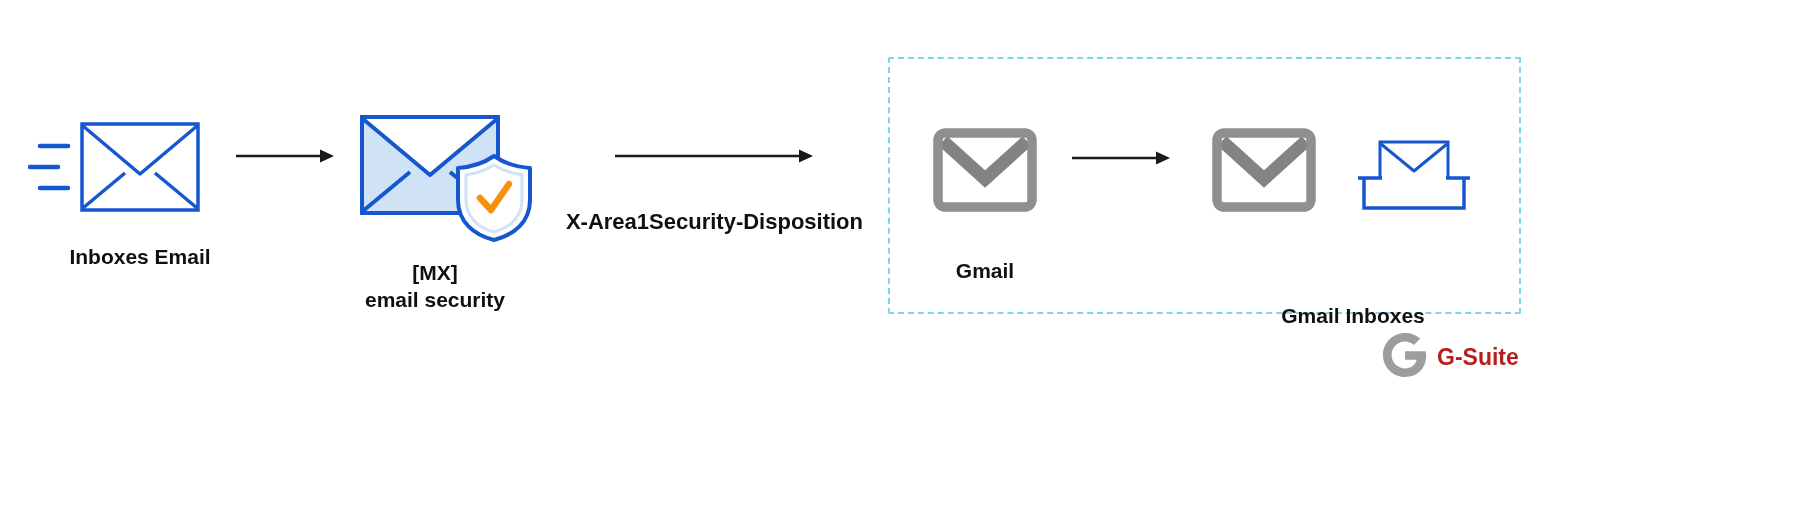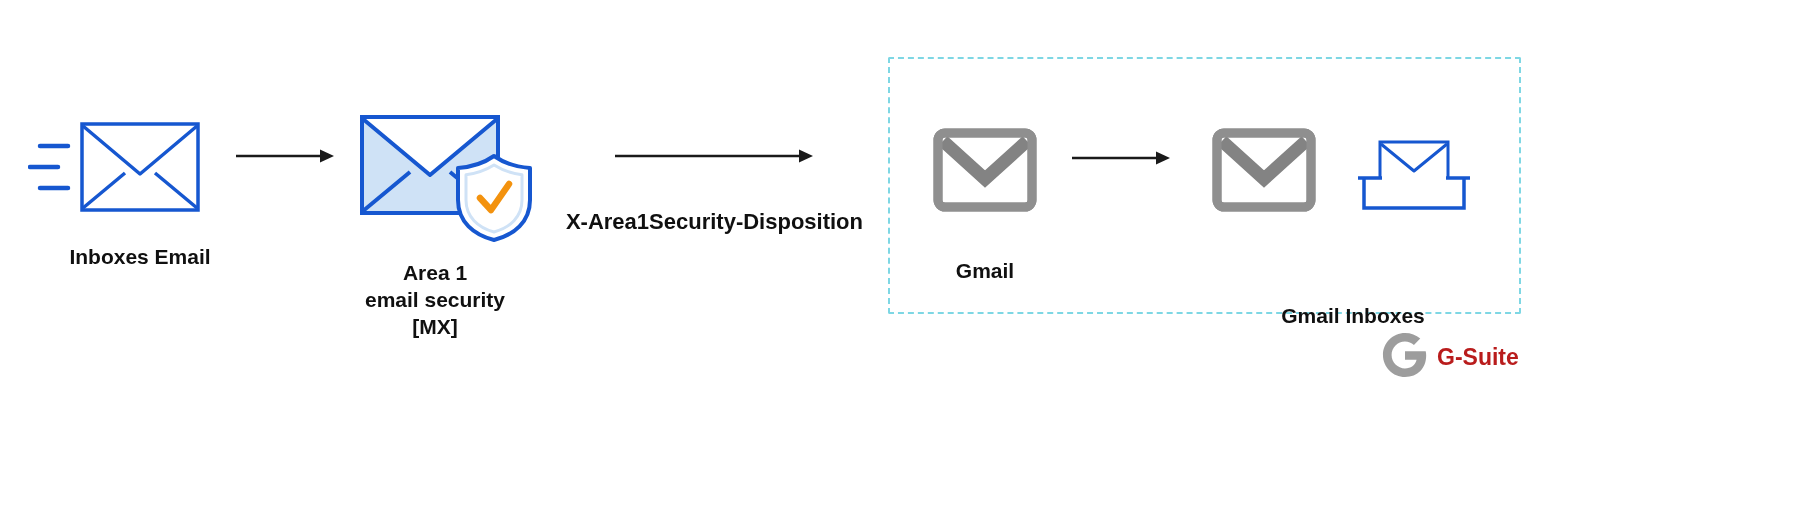--- a/index.html
+++ b/index.html
@@ -56,23 +56,22 @@
 
   <div class="abs" style="left:452px;top:152px;width:84px;height:92px;">
     <svg width="84" height="92" viewBox="0 0 84 92">
       <path d="M42,4 C52,11 64,15 78,16 L78,48 C78,70 62,83 42,88 C22,83 6,70 6,48 L6,16 C20,15 32,11 42,4 Z" fill="#ffffff" stroke="#1657d0" stroke-width="4" stroke-linejoin="round"></path>
       <path d="M42,13 C50,18 60,21.5 70,22.8 L70,48 C70,65 58,75.5 42,80 C26,75.5 14,65 14,48 L14,22.8 C24,21.5 34,18 42,13 Z" fill="none" stroke="#cfe2f6" stroke-width="3" stroke-linejoin="round"></path>
       <path d="M28,46 L39,58 L57,32" fill="none" stroke="#f3920e" stroke-width="6.5" stroke-linecap="round" stroke-linejoin="round"></path>
     </svg>
   </div>
 
   <div class="abs node-label" style="left:335px;top:259px;width:200px;">
-    <div>Area 1</div>
+    <div>[MX]</div>
     <div>email security</div>
-    <div>[MX]</div>
   </div>
 
   <div class="abs" style="left:615px;top:146px;width:200px;height:20px;">
     <svg width="200" height="20" viewBox="0 0 200 20">
       <line x1="0" y1="10" x2="186" y2="10" stroke="#1a1a1a" stroke-width="2.5"></line>
       <polygon points="184,3.5 198,10 184,16.5" fill="#1a1a1a"></polygon>
     </svg>
   </div>
 
   <div class="abs edge-label" style="left:563px;top:209px;width:300px;">X-Area1Security-Disposition</div>

